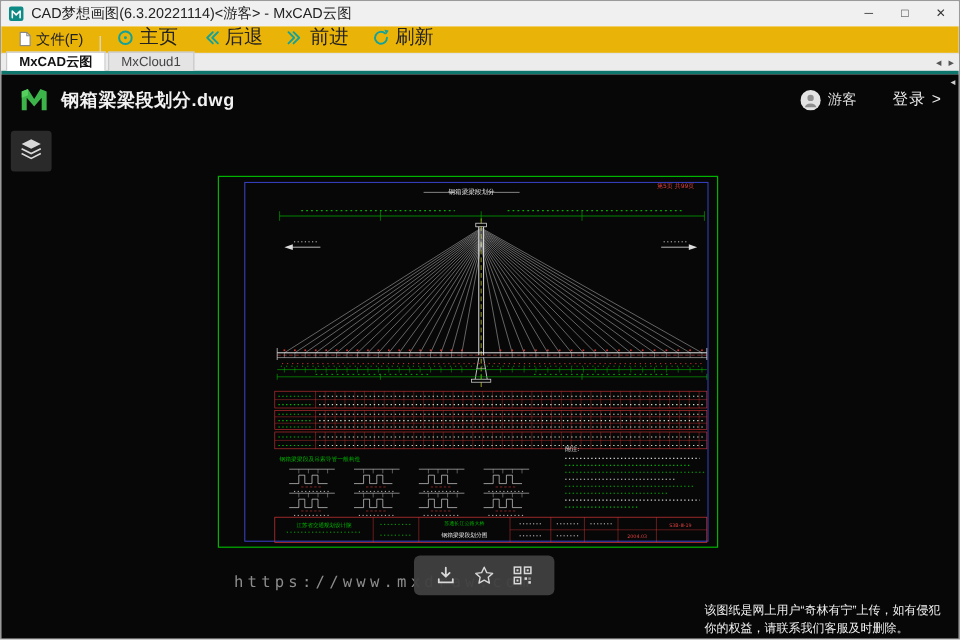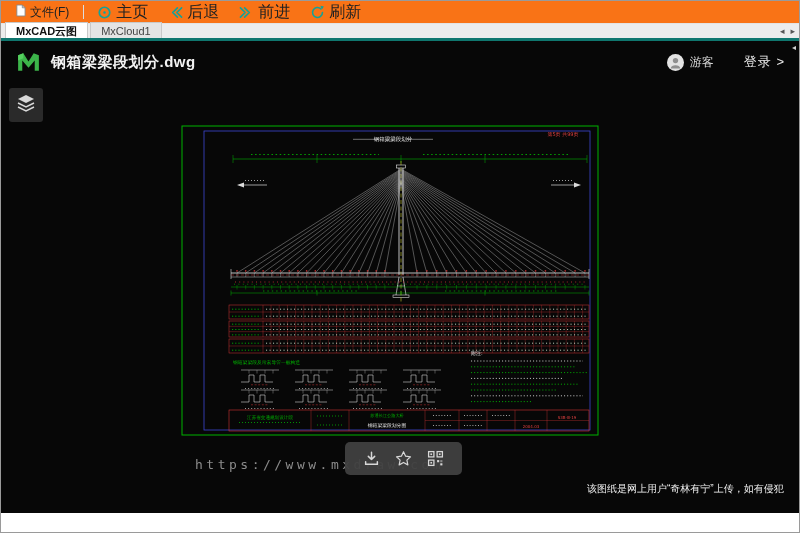--- a/index.html
+++ b/index.html
@@ -7,21 +7,21 @@
   .window { width:800px; height:533px; border:1px solid #9a9a9a; background:#fff; overflow:hidden; position:relative; }
 
   
   .titlebar { height:21px; background:#f0f0f0; display:flex; align-items:center; }
   .app-icon { width:13px; height:13px; margin-left:6px; display:inline-flex; }
   .win-title { font-size:12px; color:#222; margin-left:6px; flex:1; white-space:nowrap; }
   .win-controls { display:flex; height:21px; }
   .win-btn { width:30px; height:21px; text-align:center; line-height:21px; font-size:10px; color:#333; cursor:default; }
 
   
-  .menubar { height:23px; background:#f97316; border-bottom:1px solid #e3e3e3; display:flex; align-items:center; padding-left:6px; }
+  .menubar { height:23px; background:#eab308; border-bottom:1px solid #e3e3e3; display:flex; align-items:flex-end; padding-left:6px; }
   .file-menu { display:flex; align-items:center; gap:4px; padding:2px 8px; font-size:12px; color:#222; }
   .vsep { width:1px; height:14px; background:#ddd; margin:0 6px; }
   .tool-btn { display:flex; align-items:center; gap:4px; padding:2px 7px; margin-right:6px; font-size:16px; color:#222; }
   .tool-btn svg { display:block; }
 
   
   .tabbar { height:17px; background:#ececec; border-bottom:3px solid #0f766e; display:flex; align-items:flex-end; padding-left:4px; position:relative; }
   .tab { font-size:11px; padding:1px 10px 1px 10px; height:16px; line-height:14px; border:1px solid #c9c9c9; border-bottom:none; margin-right:2px; color:#444; background:#e4e4e4; white-space:nowrap; }
   .tab.active { background:#fff; color:#111; font-weight:bold; }
   .tab-scroll { position:absolute; right:4px; top:2px; display:flex; gap:6px; font-size:9px; color:#555; }
@@ -47,20 +47,34 @@
   .watermark { position:absolute; left:194px; top:416px; z-index:2; font-family:"DejaVu Sans Mono",monospace; font-size:13px; letter-spacing:3.5px; color:#8c8c8c; white-space:nowrap; }
   .quick-toolbar { position:absolute; left:344px; top:401px; width:117px; height:33px; background:rgba(64,64,64,.95); border-radius:5px; display:flex; align-items:center; justify-content:space-around; padding:0 10px; z-index:3; }
   .qt-icon { display:inline-flex; }
   .notice { position:absolute; left:586px; top:441px; z-index:4; color:#f0f0f0; font-size:10px; line-height:14.5px; white-space:nowrap; }
 </style>
 </head>
 <body>
 
 <div class="window">
 
+  <div class="titlebar">
+    <span class="app-icon">
+      <svg width="13" height="13" viewBox="0 0 14 14">
+          <rect x="0.5" y="0.5" width="13" height="13" rx="2" fill="#0e8a84"></rect>
+          <path d="M3.5 10.5V4.5L7 8l3.5-3.5v6" stroke="#fff" stroke-width="1.4" fill="none" stroke-linecap="round" stroke-linejoin="round"></path>
+        </svg>
+    </span>
+    <span class="win-title">CAD梦想画图(6.3.20221114)&lt;游客&gt; - MxCAD云图</span>
+    <div class="win-controls">
+      <span class="win-btn">─</span>
+      <span class="win-btn">□</span>
+      <span class="win-btn">✕</span>
+    </div>
+  </div>
 
   <div class="menubar">
     <div class="file-menu">
       <span>
         <svg width="11" height="13" viewBox="0 0 12 14">
             <path d="M2 1h6l3 3v9H2z" fill="#fff" stroke="#888" stroke-width="1"></path>
             <path d="M8 1v3h3" fill="none" stroke="#888" stroke-width="1"></path>
           </svg>
       </span>
       <span>文件(F)</span>
@@ -603,16 +617,17 @@
             <rect x="3.2" y="11.2" width="1.6" height="1.6" fill="#d8d8d8" stroke="none"></rect>
             <rect x="9.5" y="9.5" width="2" height="2" fill="#d8d8d8" stroke="none"></rect>
             <rect x="12.5" y="12.5" width="2" height="2" fill="#d8d8d8" stroke="none"></rect>
             <rect x="12.5" y="9.5" width="2" height="2" fill="#d8d8d8" stroke="none" opacity=".5"></rect>
           </svg>
       </span>
     </div>
 
     <div class="notice">
       <div>该图纸是网上用户“奇林有宁”上传，如有侵犯</div>
+      <div>你的权益，请联系我们客服及时删除。</div>
     </div>
 
   </div>
 </div>
 
 </body></html>

